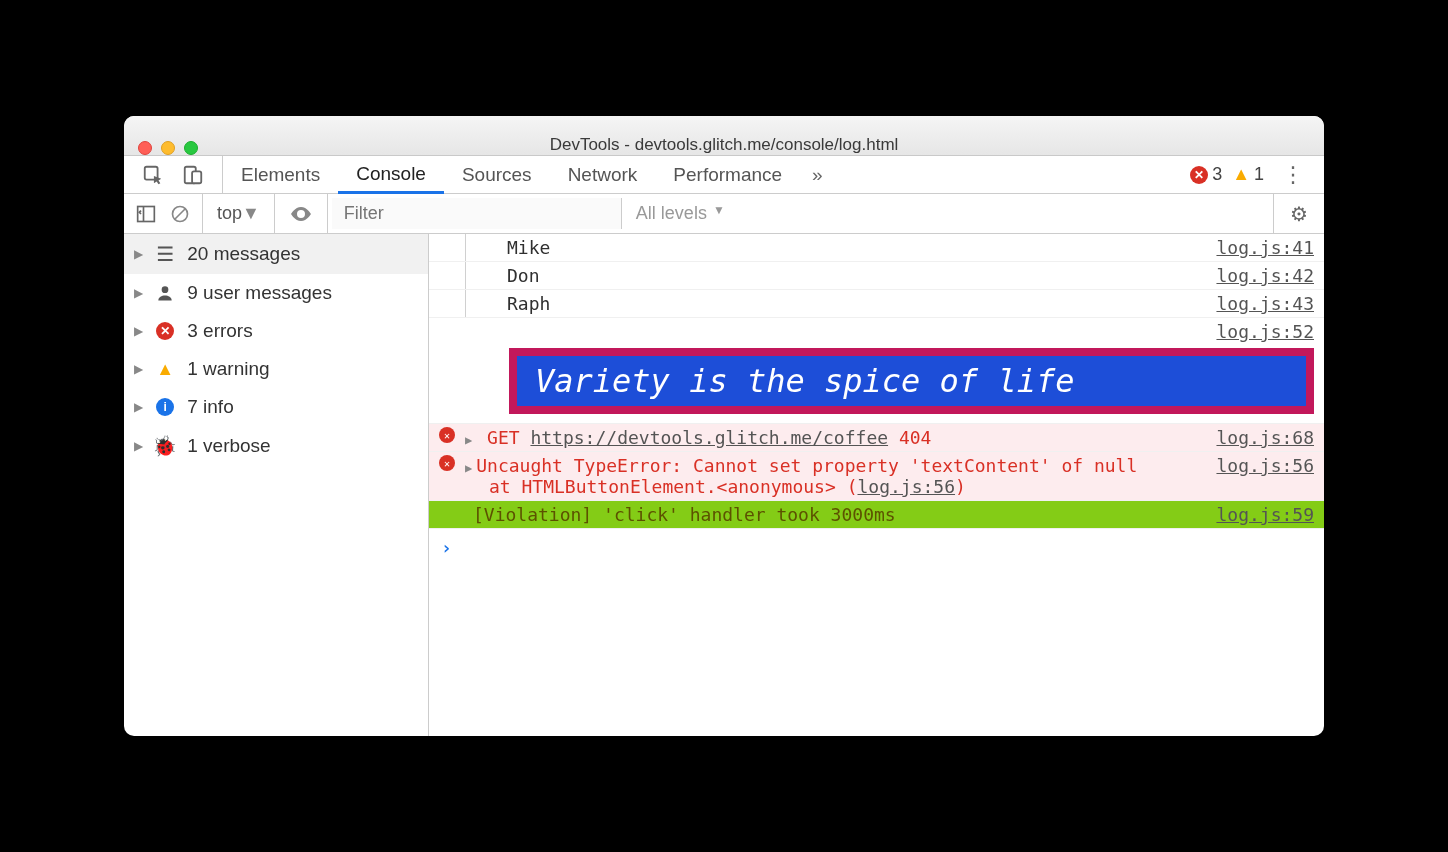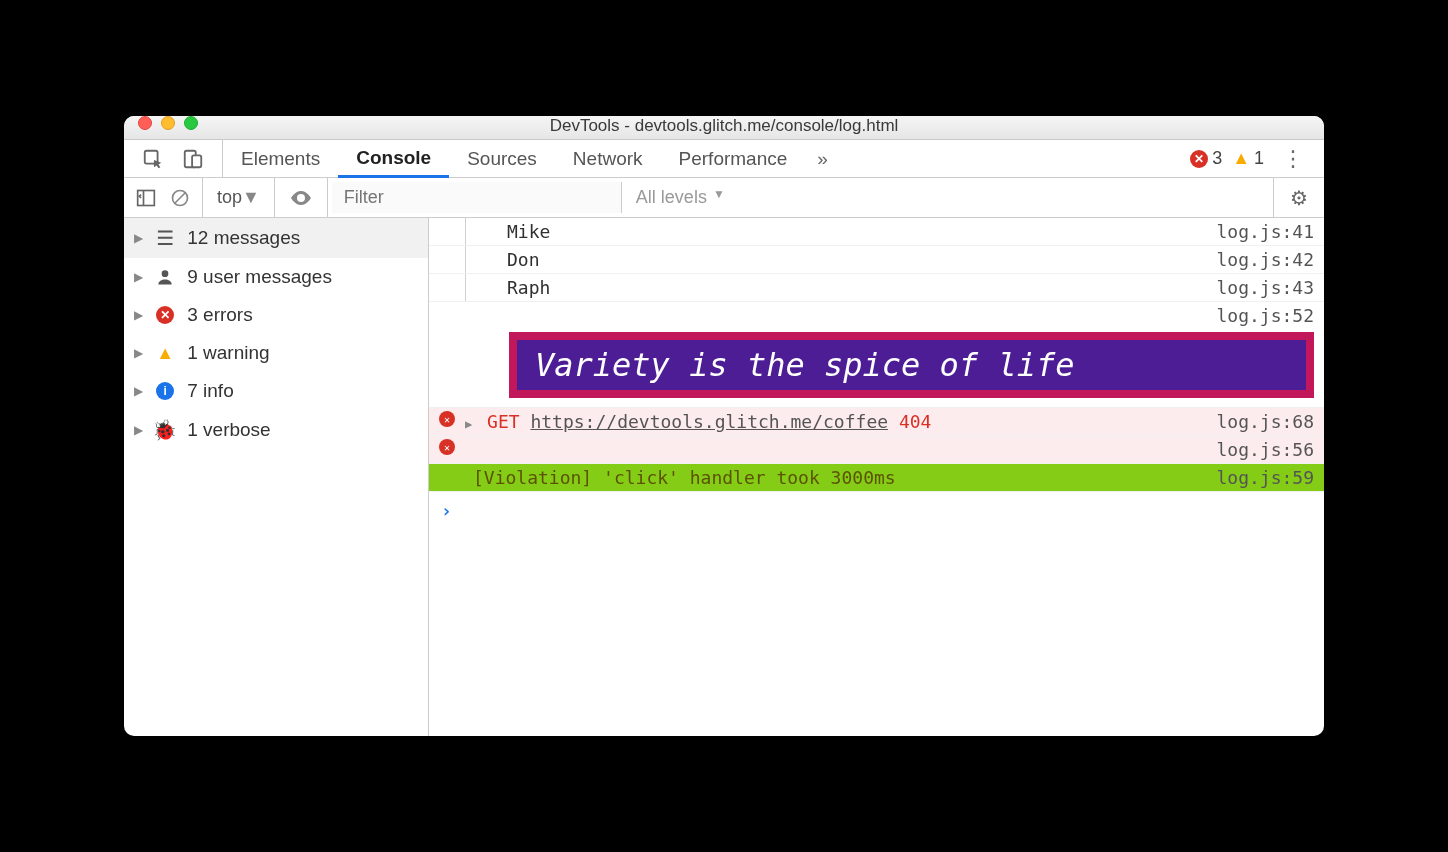--- a/index.html
+++ b/index.html
@@ -13,23 +13,23 @@
     width:1200px; height:620px;
     background:#fff;
     border-radius:10px;
     box-shadow:0 20px 60px rgba(0,0,0,.6);
     display:flex; flex-direction:column;
     overflow:hidden;
     position:relative;
   }
   
   .titlebar {
-    height:24px; background:linear-gradient(#f5f5f5,#e6e6e6);
+    height:40px; background:linear-gradient(#f5f5f5,#e6e6e6);
     border-bottom:1px solid #c9c9c9;
-    display:flex; align-items:flex-start;
+    display:flex; align-items:flex-end;
     position:relative;
   }
   .traffic { display:flex; gap:9px; margin-left:14px; }
   .traffic span{width:14px;height:14px;border-radius:50%;}
   .t-red{background:#ff5f57;border:1px solid #e0443e;}
   .t-yel{background:#febc2e;border:1px solid #dfa023;}
   .t-grn{background:#28c840;border:1px solid #1dae2f;}
   .titlebar-title{
     position:absolute; left:0; right:0; text-align:center;
     font-size:17px; color:#3a3a3a; font-weight:400;
@@ -38,21 +38,21 @@
   
   .tabbar{
     height:38px; border-bottom:1px solid #ccc;
     display:flex; align-items:center;
     font-size:19px; color:#555;
   }
   .tabbar .segment{display:flex;align-items:center;height:100%;}
   .left-icons{gap:18px;padding:0 18px;border-right:1px solid #ccc;}
   .tabs{gap:0;flex:1}
   .tab{padding:0 18px;height:100%;display:flex;align-items:center;cursor:pointer;color:#555}
-  .tab.active{color:#222;border-bottom:3px solid #1a73e8;margin-bottom:-1px;font-weight:700}
+  .tab.active{color:#222;border-bottom:3px solid #1a73e8;margin-bottom:-1px;font-weight:400}
   .more-tabs{display:flex;align-items:center;padding:0 12px;color:#666;cursor:pointer}
   .right-icons{gap:10px;padding:0 12px;margin-left:auto}
   .err-badge{display:flex;align-items:center;gap:4px;font-size:18px;color:#444}
   .circ{width:18px;height:18px;border-radius:50%;display:inline-flex;align-items:center;justify-content:center;color:#fff;font-size:12px;font-weight:bold}
   .circ.red{background:#d93025}
   .circ.blue{background:#1a73e8}
   .tri-warn{color:#f9ab00;font-size:18px}
   .kebab{font-size:22px;color:#666;padding:0 8px;cursor:pointer}
   
   .consolebar{
@@ -74,29 +74,29 @@
   .sb-item .chev{color:#888;font-size:12px}
   .sb-item .ico{width:24px;display:flex;justify-content:center}
   .sb-item.sel{background:#f1f1f1}
   .bug-ico{color:#555;font-size:20px}
   .list-ico{color:#555;font-size:20px}
   
   .messages{flex:1;display:flex;flex-direction:column;font-family:Menlo,Consolas,monospace;font-size:18px;overflow:auto}
   .msg-row{display:flex;align-items:flex-start;border-bottom:1px solid #f0f0f0;padding:3px 10px 3px 0;position:relative}
   .msg-row .gutter{width:36px;display:flex;align-items:center;justify-content:center}
   .msg-row .content{flex:1;min-width:0}
-  .msg-row .src{margin-left:auto;color:#545454;white-space:nowrap;padding-left:12px}
+  .msg-row .src{margin-left:auto;color:#545454;text-decoration:underline;white-space:nowrap;padding-left:12px}
   .msg-row.indent .content{padding-left:42px;color:#303030}
   .side-line{position:absolute;left:36px;top:0;bottom:0;width:0;border-left:1px solid #d0d0d0}
   .styled-box{
     background:#c2185b;
     padding:8px;margin:6px 0 6px 44px;
   }
   .styled-inner{
-    background:#4c1d95;color:#fff;
+    background:#1d4ed8;color:#fff;
     font-style:italic;font-size:32px;
     padding:6px 18px;font-family:Menlo,Consolas,monospace;
   }
   .err-row{background:#fdecee}
   .err-row .content{color:#d93025}
   .err-row .src{color:#555}
   .warn-row{background:#84cc16}
   .warn-row .content{color:#5c5200}
   .chev-inline{color:#888;font-size:12px;margin-right:4px}
   .url{text-decoration:underline;color:#545454}
@@ -192,21 +192,21 @@
     </div>
     <div class="cb-gear">⚙</div>
   </div>
 
   <div class="body">
 
     <div class="sidebar">
       <div class="sb-item sel">
         <span class="chev">▶</span>
         <span class="ico list-ico">☰</span>
-        <span>12 messages</span>
+        <span>20 messages</span>
       </div>
       <div class="sb-item">
         <span class="chev">▶</span>
         <span class="ico">
           <svg width="20" height="20" viewBox="0 0 24 24" fill="#555">
               <circle cx="12" cy="8" r="4"></circle>
               <path d="M4 21c0-4 4-6 8-6s8 2 8 6z"></path>
             </svg>
         </span>
         <span>9 user messages</span>
@@ -283,20 +283,26 @@
           <span> </span>
           <span>404</span>
         </div>
         <a class="src">log.js:68</a>
       </div>
 
       <div class="msg-row err-row" style="align-items:flex-start">
         <div class="gutter">
             <span class="circ red" style="width:16px;height:16px;font-size:10px">✕</span>
           </div>
+        <div class="content">
+          <span class="chev-inline">▶</span><span>Uncaught TypeError: Cannot set property 'textContent' of null</span>
+          <div class="stack">
+            <span>at HTMLButtonElement.</span><span class="anon">&lt;anonymous&gt;</span> (<span class="lnk">log.js:56</span>)
+          </div>
+        </div>
         <a class="src">log.js:56</a>
       </div>
 
       <div class="msg-row warn-row">
         <div class="gutter"></div>
         <div class="content" style="padding-left:8px">[Violation] 'click' handler took 3000ms</div>
         <a class="src">log.js:59</a>
       </div>
 
       <div class="prompt-row">›</div>

